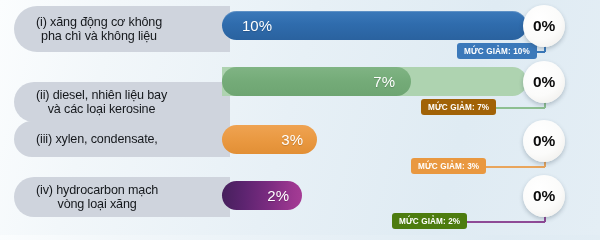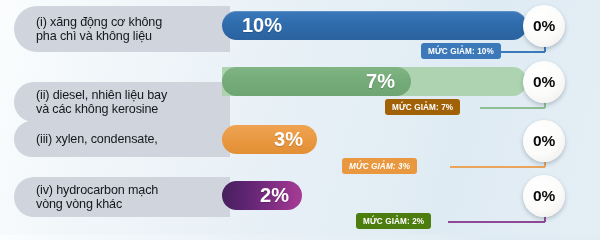--- a/index.html
+++ b/index.html
@@ -15,20 +15,21 @@
 
   
   .label-pill{
     position:absolute;left:14px;
     background:#cfd4dd;
     border-radius:0 0 0 0;
     border-top-left-radius:26px;border-bottom-left-radius:26px;
     display:flex;align-items:center;
     box-sizing:border-box;
     padding:3px 6px 3px 22px;
+    text-align:center;
   }
   .label-pill span{
     color:#15181c;
     font-size:12.6px;
     line-height:14.4px;
     letter-spacing:-0.15px;
     font-weight:400;
     display:block;
   }
 
@@ -38,21 +39,21 @@
     border-radius:22px;
     display:flex;align-items:center;
     box-sizing:border-box;
   }
   .bar-light{
     position:absolute;
     border-radius:0 22px 22px 0;
     z-index:0;
   }
   .bar-val{
-    color:#ffffff;font-weight:700;font-size:20px;
+    color:#ffffff;font-weight:400;font-size:15px;
     text-shadow:0 1px 1px rgba(0,0,0,.18);
     position:relative;z-index:3;
   }
 
   
   .bar-blue{background:linear-gradient(180deg,#3b79ba 0%,#2f6cad 45%,#2a629f 100%);
             box-shadow:inset 0 1px 0 rgba(255,255,255,.18);}
   
   .bar-green{background:linear-gradient(180deg,#80b484 0%,#74ab78 50%,#6ea572 100%);}
   .bar-green-light{background:#aed3b0;}
@@ -76,20 +77,21 @@
 
   
   .badge{
     position:absolute;
     height:16px;
     border-radius:3px;
     display:flex;align-items:center;justify-content:center;
     padding:0 7px;
     z-index:4;
     box-sizing:border-box;
+    margin-left:36px;
   }
   .badge span{
     color:#ffffff;font-weight:700;font-size:8.2px;letter-spacing:.1px;
     white-space:nowrap;
   }
   .badge-blue{background:#3b79ba;}
   .badge-green{background:#a16207;}
   .badge-orange{background:#e99840;}
   .badge-purple{background:#4d7c0f;}
 
@@ -127,21 +129,21 @@
 
     <div class="end-circle" style="left:523px;top:5px;">
       <span>0%</span>
     </div>
   </div>
 
   <div class="row" style="top:58px;height:58px;">
     <div class="label-pill" style="top:24px;height:40px;width:216px;">
       <div>
         <span>(ii) diesel, nhiên liệu bay</span>
-        <span>và các không kerosine</span>
+        <span>và các loại kerosine</span>
       </div>
     </div>
 
     <div class="bar-light bar-green-light" style="left:222px;top:9px;width:305px;height:29px;"></div>
     <div class="bar bar-green" style="left:222px;top:9px;width:189px;height:29px;">
       <span class="bar-val" style="margin-left:auto;margin-right:16px;">7%</span>
     </div>
 
     <div class="conn-h c-green" style="left:480px;top:49px;width:65px;"></div>
     <div class="conn-v c-green" style="left:544px;top:42px;height:8px;"></div>
@@ -162,34 +164,34 @@
       </div>
     </div>
 
     <div class="bar bar-orange" style="left:222px;top:9px;width:95px;height:29px;">
       <span class="bar-val" style="margin-left:auto;margin-right:14px;">3%</span>
     </div>
 
     <div class="conn-h c-orange" style="left:450px;top:50px;width:95px;"></div>
     <div class="conn-v c-orange" style="left:544px;top:43px;height:8px;"></div>
 
-    <div class="badge badge-orange" style="left:342px;top:42px;font-style:italic;">
+    <div class="badge badge-orange" style="left:375px;top:42px;">
       <span>MỨC GIẢM: 3%</span>
     </div>
 
     <div class="end-circle" style="left:523px;top:4px;">
       <span>0%</span>
     </div>
   </div>
 
   <div class="row" style="top:173px;height:60px;">
     <div class="label-pill" style="top:4px;height:40px;width:216px;">
       <div>
         <span>(iv) hydrocarbon mạch</span>
-        <span>vòng vòng khác</span>
+        <span>vòng loại xăng</span>
       </div>
     </div>
 
     <div class="bar bar-purple" style="left:222px;top:8px;width:80px;height:29px;">
       <span class="bar-val" style="margin-left:auto;margin-right:13px;">2%</span>
     </div>
 
     <div class="conn-h c-purple" style="left:448px;top:48px;width:97px;"></div>
     <div class="conn-v c-purple" style="left:544px;top:41px;height:8px;"></div>
 

